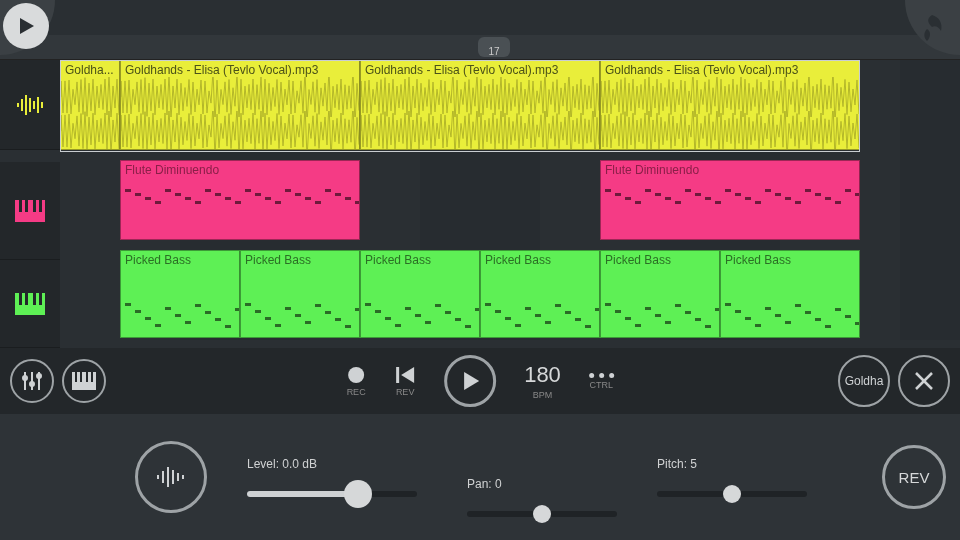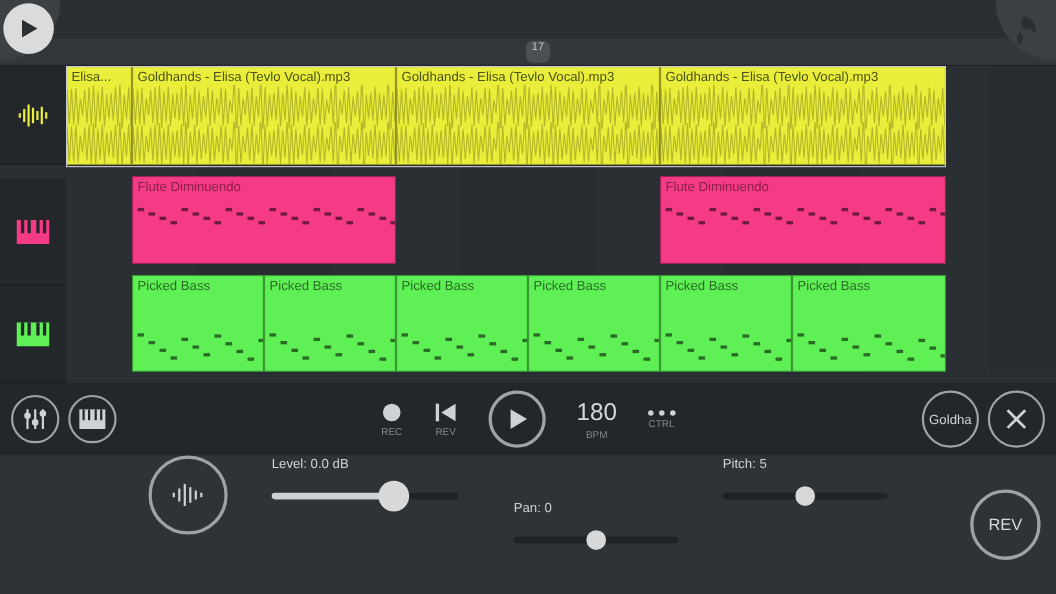--- a/index.html
+++ b/index.html
@@ -12,24 +12,24 @@
     color: #ccc;
   }
   
   .ruler {
     position: absolute; left: 0; top: 35px; width: 100%; height: 25px;
     background: #32373b;
     border-bottom: 1px solid #222;
   }
   .ruler .marker {
     position: absolute; top: 2px;
-    width: 22px; height: 20px;
+    width: 32px; height: 20px;
     background: #4a5054; border-radius: 6px;
     font-size: 10px; color: #ccc;
-    display: flex; align-items: flex-start; justify-content: center;
+    display: flex; align-items: flex-end; justify-content: center;
   }
   
   .corner { position: absolute; width: 110px; height: 110px; background: #3b4044; border-radius: 50%; }
   .corner.tl { left: -55px; top: -55px; }
   .corner.tl .btn { position: absolute; right: 6px; bottom: 6px; width: 46px; height: 46px; border-radius:50%; background:#d9dbdc; display:flex; align-items:center; justify-content:center;}
   .corner.tr { right: -55px; top: -55px; }
   .corner.tr .logo { position:absolute; left:12px; bottom:12px; width:30px; height:30px;}
   .side-right {
     position:absolute; right:-50px; top:216px; width:100px; height:100px; border-radius:50%;
     background:#3b4044; display:flex; align-items:center; justify-content:center;
@@ -87,21 +87,21 @@
   .tctrl .lab{ font-size:9px; color:#888;}
   .transport .spacer{ flex:1;}
   .transport .center{ position:absolute; left:50%; transform:translateX(-50%); display:flex; align-items:center; gap:28px;}
   .bpm-val{ font-size:22px; color:#d6d8d9; font-weight:500;}
   .dots{ display:flex; gap:5px;}
   .dots i{ width:5px; height:5px; border-radius:50%; background:#cfd2d4; display:block;}
   
   .bottom {
     position:absolute; left:0; right:0; top:414px; bottom:0;
     background:#2e3337;
-    display:flex; 
+    display:flex; align-items:center;
   }
   .bottom .wave-btn{
     width:72px; height:72px; border-radius:50%; border:3px solid #9ea3a6;
     display:flex; align-items:center; justify-content:center;
     margin-left:20px;
   }
   .slider-block{ display:flex; flex-direction:column; margin-left:40px; }
   .slider-block .lbl{ font-size:12px; color:#d0d2d3; margin-bottom:20px;}
   .slider{ position:relative; width:170px; height:6px; background:#1f2326; border-radius:3px;}
   .slider.narrow{ width:150px;}
@@ -170,21 +170,21 @@
       <rect x="10" y="0" width="3" height="12" fill="#23272a"></rect>
       <rect x="18" y="0" width="3" height="12" fill="#23272a"></rect>
       <rect x="24" y="0" width="3" height="12" fill="#23272a"></rect>
     </svg>
   </div>
 </div>
 
 <div class="timeline">
   <div class="track-lane lane1">
       <div class="clip yellow" style="left: 0px; width: 60px;">
-        <div class="label">Elisa...</div>
+        <div class="label">Goldha...</div>
         <svg class="wave top" viewBox="0 0 60 40" preserveAspectRatio="none">
           <path d="M0 20 L0 4 L2 36 L4 3.902348182305243 L6 36.097651817694754 L8 3.0884308780918204 L10 36.91156912190818 L12 12.306559903281594 L14 27.693440096718405 L16 4.9183700563048625 L18 35.081629943695134 L20 2.492908704042339 L22 37.507091295957665 L24 0.6470140216128897 L26 39.35298597838711 L28 6.116160815374531 L30 33.88383918462547 L32 2.127701040519419 L34 37.87229895948058 L36 9.054578177098922 L38 30.94542182290108 L40 7.471746669327562 L42 32.52825333067244 L44 2.0001175213915587 L46 37.99988247860844 L48 -2.4388750160052197 L50 42.43887501600522 L52 8.95799555808031 L54 31.04200444191969 L56 2.1127117316615553 L58 37.887288268338445 " stroke="#87891c" fill="none" stroke-width="1"></path>
         </svg>
         <svg class="wave bot" viewBox="0 0 60 40" preserveAspectRatio="none">
           <path d="M0 20 L0 4 L2 36 L4 3.902348182305243 L6 36.097651817694754 L8 3.0884308780918204 L10 36.91156912190818 L12 12.306559903281594 L14 27.693440096718405 L16 4.9183700563048625 L18 35.081629943695134 L20 2.492908704042339 L22 37.507091295957665 L24 0.6470140216128897 L26 39.35298597838711 L28 6.116160815374531 L30 33.88383918462547 L32 2.127701040519419 L34 37.87229895948058 L36 9.054578177098922 L38 30.94542182290108 L40 7.471746669327562 L42 32.52825333067244 L44 2.0001175213915587 L46 37.99988247860844 L48 -2.4388750160052197 L50 42.43887501600522 L52 8.95799555808031 L54 31.04200444191969 L56 2.1127117316615553 L58 37.887288268338445 " stroke="#87891c" fill="none" stroke-width="1"></path>
         </svg>
       </div>
       <div class="clip yellow" style="left: 60px; width: 240px;">
         <div class="label">Goldhands - Elisa (Tevlo Vocal).mp3</div>
         <svg class="wave top" viewBox="0 0 240 40" preserveAspectRatio="none">

